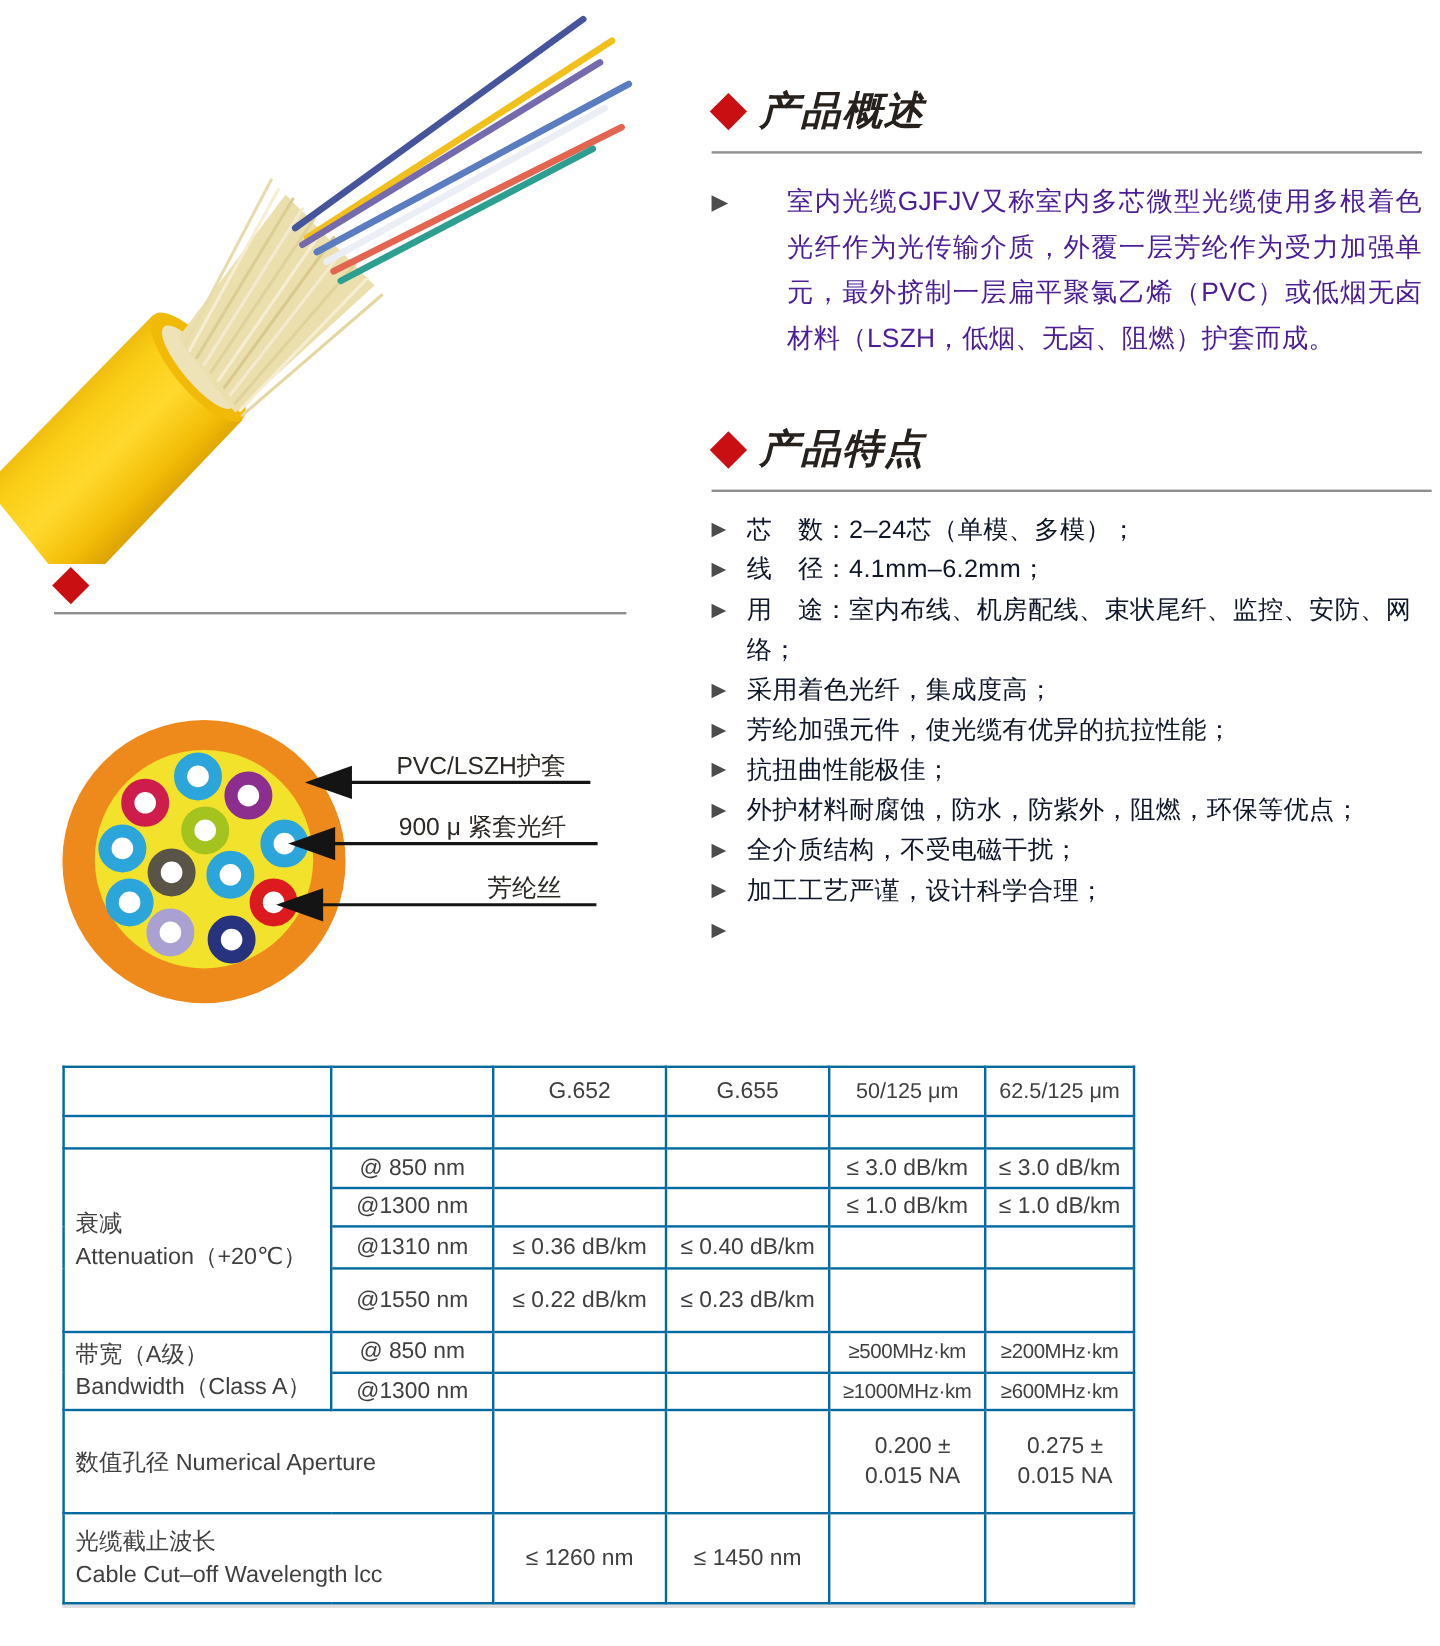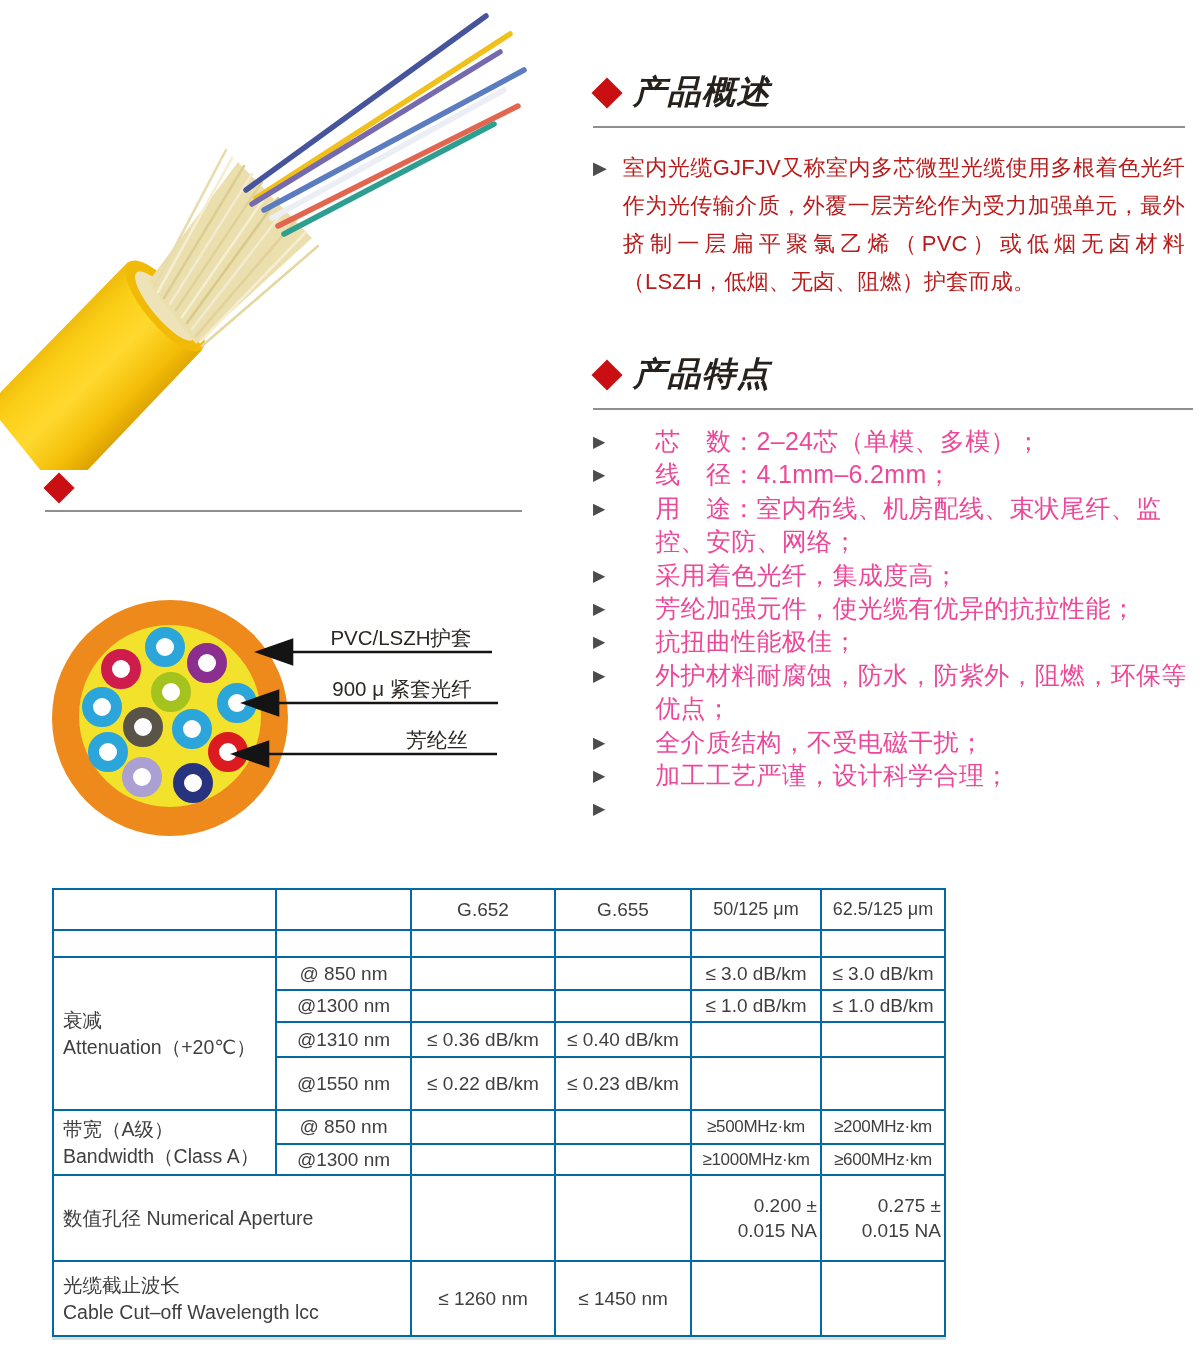--- a/index.html
+++ b/index.html
@@ -13,44 +13,44 @@
   .sec-head { display:flex; align-items:center; gap:15px;font-style:italic; }
   .diamond { width:22px; height:22px; background:#c90f11; transform:rotate(45deg); flex:0 0 auto; margin-left:3px; }
   .sec-title { font-size:33px; font-weight:bold; color:#26211c; letter-spacing:1.5px; }
   .rule { border-bottom:2px solid #8f8f8f; margin-top:11px; }
 
   
   #overview { left:593px; top:70px; width:592px; }
   .overview-para { display:flex; margin-top:21px; }
   .tri { color:#4c4c4c; flex:0 0 auto; }
   .overview-para .tri { font-size:18px; line-height:38px; margin-right:16px; }
-  .overview-text { font-size:22px; line-height:38px; color:#b91c1c; letter-spacing:0.2px; text-align:justify; }
+  .overview-text { font-size:22px; line-height:38px; color:#4c1d95; letter-spacing:0.2px; text-align:justify;margin-left:33px; }
 
   
   #features { left:593px; top:352px; width:600px; }
   .features-list { margin-top:15px; display:flex; flex-direction:column; }
   .feature-item { display:flex; }
   .feature-item .tri { font-size:16px; line-height:33.4px; margin-right:17px; }
-  .feature-text { font-size:25px; line-height:33.4px; color:#ec4899; letter-spacing:0.3px;margin-left:33px; }
+  .feature-text { font-size:21px; line-height:33.4px; color:#0f172a; letter-spacing:0.3px; }
 
   
   #structure-head { left:45px; top:477px; width:477px; }
   #structure-svg { position:absolute; left:40px; top:585px; width:470px; height:285px; }
   .dlabel { font-size:20.5px; font-weight:500; fill:#2c2824; }
   #cable-photo { position:absolute; left:0; top:0; width:560px; height:470px; }
 
   
   .spec-table { position:absolute; left:52px; top:888px; width:892px;
     border-collapse:collapse; table-layout:fixed; box-shadow:0 3px 0 rgba(120,120,120,0.25); }
   .spec-table td { border:2px solid #0369a1; color:#3f3f3f; font-size:19px;
     text-align:center; vertical-align:middle; padding:0 3px; overflow:hidden; }
   .spec-table td.lab { text-align:left; padding-left:9px; font-size:19.5px; }
   .spec-table td.hdr-sm { font-size:18px; }
   .spec-table td.bw { font-size:17px; letter-spacing:-0.3px; }
-  .spec-table td.na { text-align:right; padding-left:12px; line-height:25px; }
+  .spec-table td.na { text-align:center; padding-left:12px; line-height:25px; }
   .pre { white-space:pre-line; line-height:27px; }
   tr.r1{height:41px} tr.r2{height:27px} tr.r3{height:33px} tr.r4{height:32px}
   tr.r5{height:35px} tr.r6{height:53px} tr.r7{height:34px} tr.r8{height:31px}
   tr.r9{height:86px} tr.r10{height:75px}
 </style>
 </head>
 <body>
 
 <svg id="cable-photo" viewBox="0 0 560 470">
   <defs>

